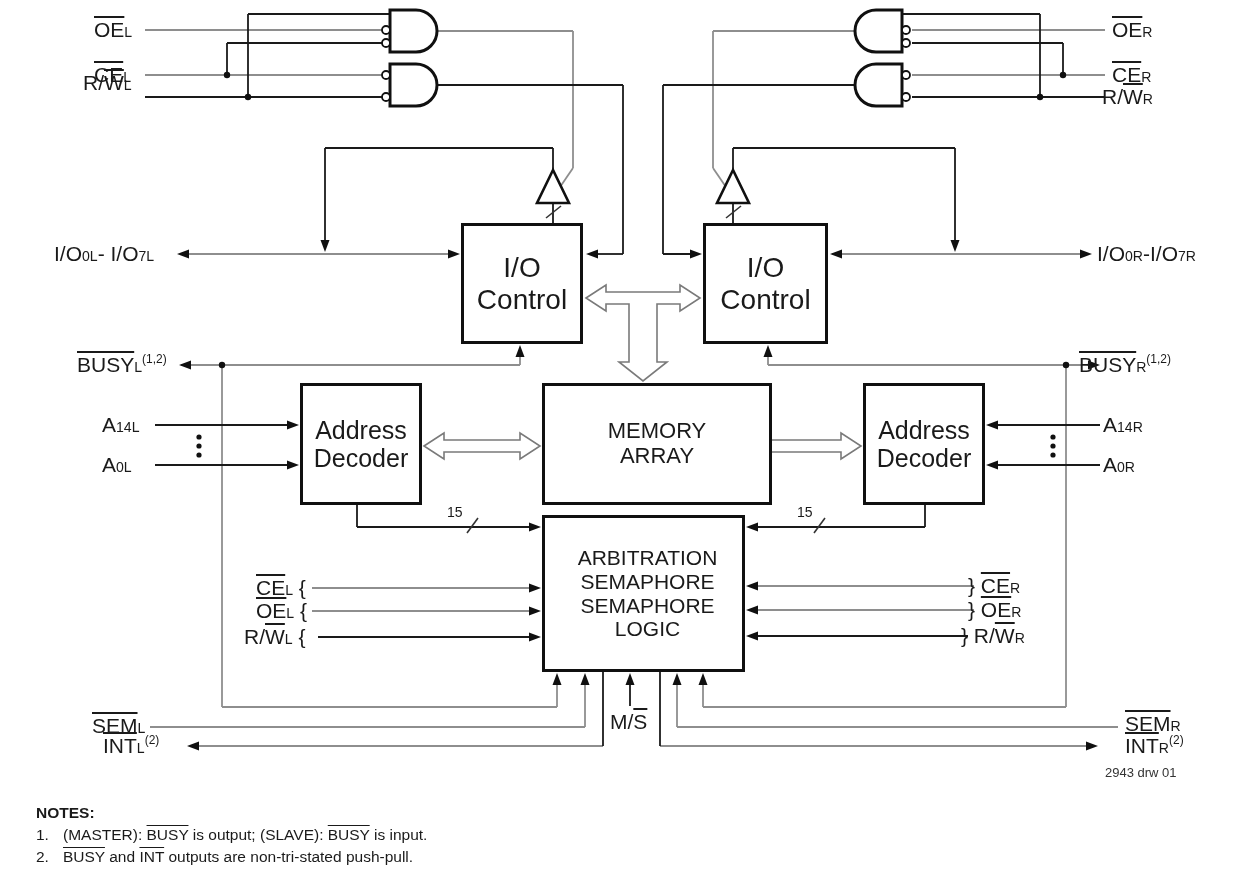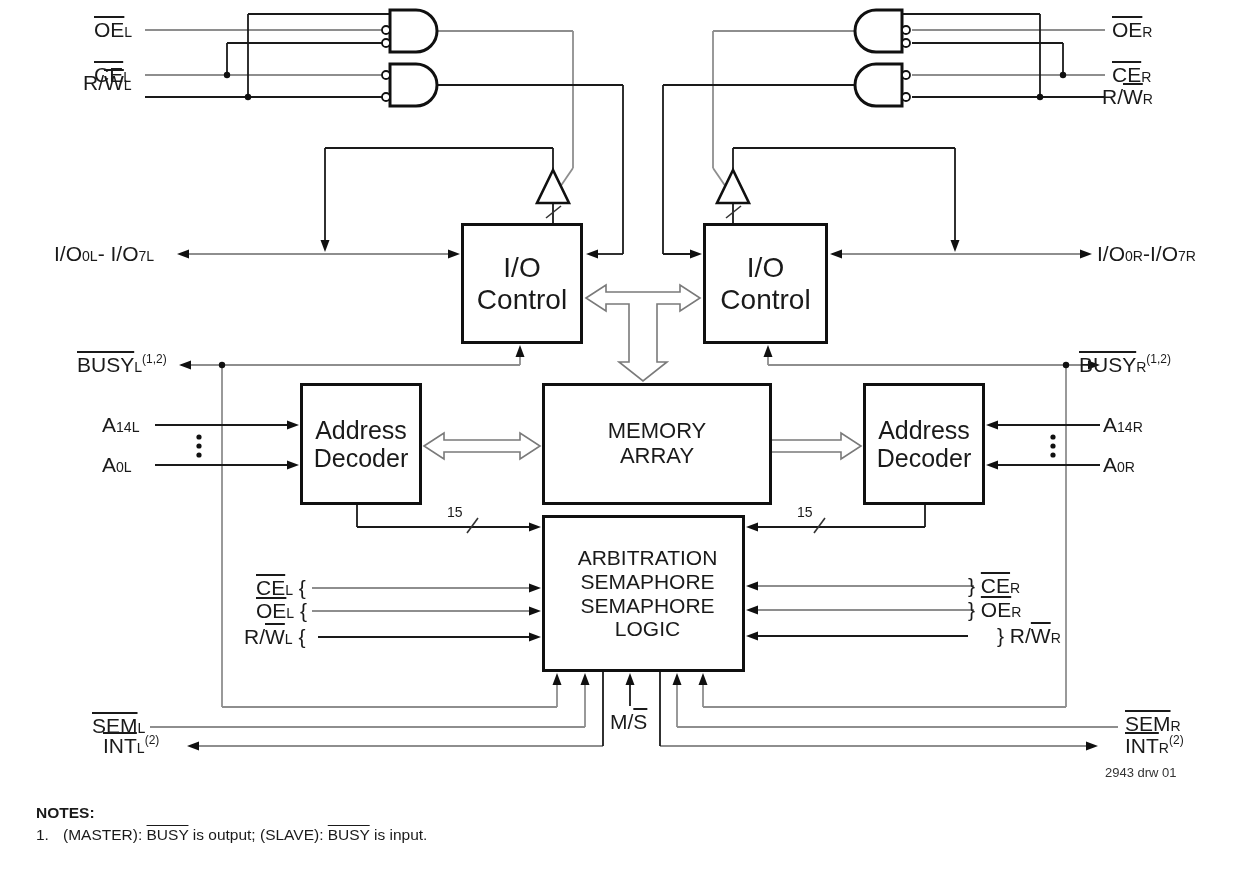--- a/index.html
+++ b/index.html
@@ -253,28 +253,29 @@
       <div class="sig" data-name="label-master-slave" style="left: 610px; top: 711px;"><span>M/</span><span class="ov">S</span></div>
       <div class="sig" data-name="label-oe-right" style="left: 1112px; top: 19px;"><span class="ov">OE</span><span class="sub">R</span></div>
       <div class="sig" data-name="label-ce-right" style="left: 1112px; top: 64px;"><span class="ov">CE</span><span class="sub">R</span></div>
       <div class="sig" data-name="label-rw-right" style="left: 1102px; top: 86px;"><span>R/</span><span class="ov">W</span><span class="sub">R</span></div>
       <div class="sig" data-name="label-io-right" style="left: 1097px; top: 243px;"><span>I/O</span><span class="sub">0R</span><span>-I/O</span><span class="sub">7R</span></div>
       <div class="sig" data-name="label-busy-right" style="left: 1079px; top: 353px;"><span class="ov">BUSY</span><span class="sub">R</span><span class="sup">(1,2)</span></div>
       <div class="sig" data-name="label-a14-right" style="left: 1103px; top: 414px;"><span>A</span><span class="sub">14R</span></div>
       <div class="sig" data-name="label-a0-right" style="left: 1103px; top: 454px;"><span>A</span><span class="sub">0R</span></div>
       <div class="sig" data-name="label-ce-right-arb" style="left: 968px; top: 575px; text-align: right;"><span class="brace">} </span><span class="ov">CE</span><span class="sub">R</span></div>
       <div class="sig" data-name="label-oe-right-arb" style="left: 968px; top: 599px;"><span class="brace">} </span><span class="ov">OE</span><span class="sub">R</span></div>
-      <div class="sig" data-name="label-rw-right-arb" style="left: 961px; top: 625px; margin-left: 36px;"><span class="brace">} </span><span>R/</span><span class="ov">W</span><span class="sub">R</span></div>
+      <div class="sig" data-name="label-rw-right-arb" style="left: 961px; top: 625px;"><span class="brace">} </span><span>R/</span><span class="ov">W</span><span class="sub">R</span></div>
       <div class="sig" data-name="label-sem-right" style="left: 1125px; top: 713px;"><span class="ov">SEM</span><span class="sub">R</span></div>
       <div class="sig" data-name="label-int-right" style="left: 1125px; top: 734px;"><span class="ov">INT</span><span class="sub">R</span><span class="sup">(2)</span></div>
       <div class="sig f15" data-name="bus-width-left" style="left: 447px; top: 505px;"><span>15</span></div>
       <div class="sig f15" data-name="bus-width-right" style="left: 797px; top: 505px;"><span>15</span></div>
       <div class="sig drw" data-name="drawing-number" style="left: 1105px; top: 766px;"><span>2943 drw 01</span></div>
     </div>
 
   <div class="notes" data-name="notes-section">
     <div class="notes-h" data-name="notes-heading">NOTES:</div>
     <div data-name="notes-list">
         <div class="note" data-name="note-item"><span class="nnum" data-name="note-number">1.</span><span>(MASTER): </span><span class="ov">BUSY</span><span> is output; (SLAVE): </span><span class="ov">BUSY</span><span> is input.</span></div>
+        <div class="note" data-name="note-item"><span class="nnum" data-name="note-number">2.</span><span class="ov">BUSY</span><span> and </span><span class="ov">INT</span><span> outputs are non-tri-stated push-pull.</span></div>
       </div>
   </div>
 
 </div>
 
 </body></html>

